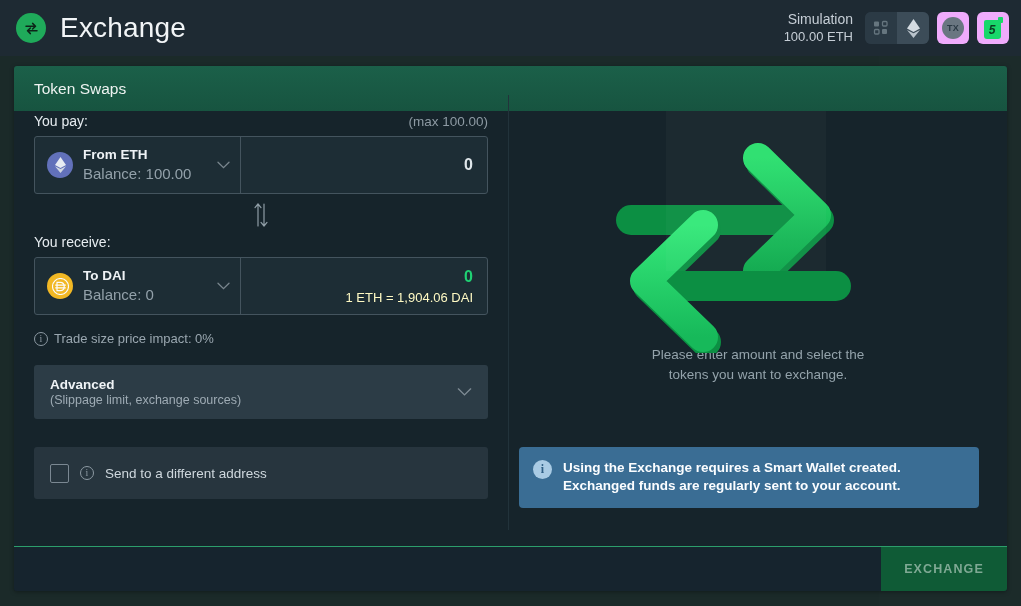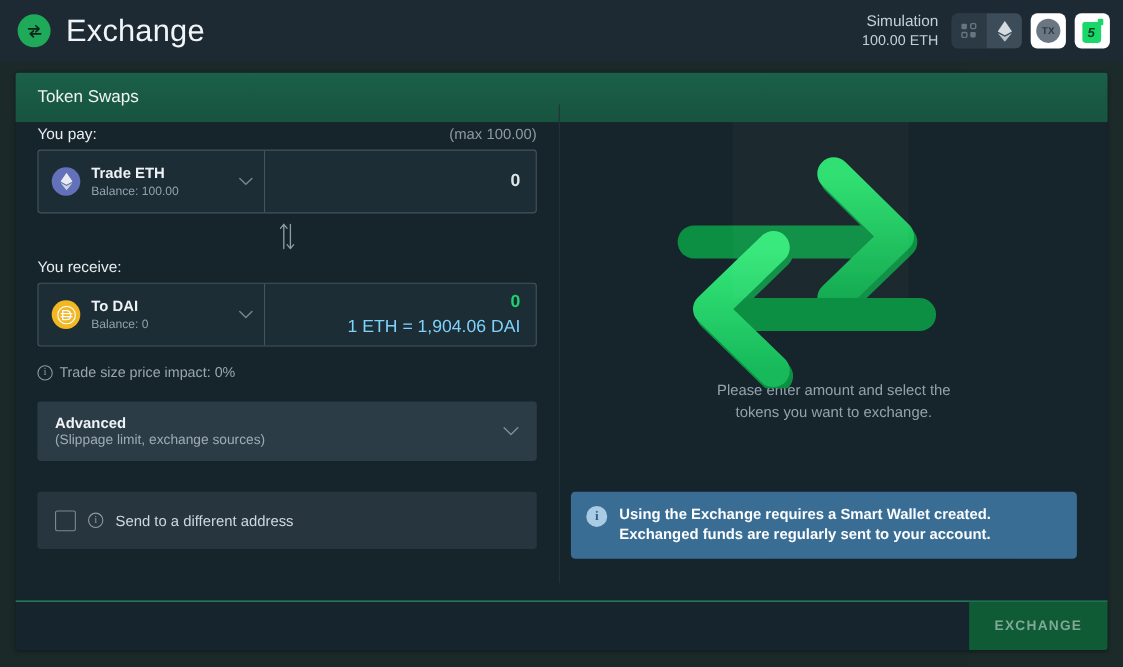--- a/index.html
+++ b/index.html
@@ -46,21 +46,21 @@
     background:#2b3a45;
   }
   .seg-btn {
     width:32px; height:32px;
     display:flex; align-items:center; justify-content:center;
     background:#2b3a45;
   }
   .seg-btn.active { background:#3c4c58; }
   .icon-btn {
     width:32px; height:32px; border-radius:6px;
-    background:#ffffff;
+    background:#f0abfc;
     display:flex; align-items:center; justify-content:center;
   }
   .tx-circle {
     width:22px;height:22px;border-radius:50%;
     background:#6a7681; color:#2b3a45;
     font-size:9px; font-weight:700;
     display:flex;align-items:center;justify-content:center;
     letter-spacing:0.3px;
   }
   .gas-can {
@@ -122,34 +122,34 @@
     width:206px; display:flex; align-items:center;
     padding:0 10px 0 12px; border-right:1px solid #44545e;
     position:relative;
   }
   .tok-ico { width:26px;height:26px;border-radius:50%; flex:none;
              display:flex;align-items:center;justify-content:center; }
   .tok-eth { background:#6271ba; }
   .tok-dai { background:#f2b824; }
   .tok-txt { margin-left:10px; line-height:1.3; }
   .tok-name { color:#eef2f5; font-size:13.5px; font-weight:600; }
-  .tok-bal { color:#93a1aa; font-size:11px;text-align:center; }
+  .tok-bal { color:#93a1aa; font-size:15px;text-align:center; }
   .chev {
     position:absolute; right:10px; top:50%; transform:translateY(-50%);
     width:13px;height:8px; opacity:.55;
   }
   .field-amt {
     flex:1; position:relative; display:flex;
     align-items:center; justify-content:flex-end;
     padding:0 14px;
   }
   .amt-val { color:#dfe6ea; font-size:16px; font-weight:600; }
   .amt-val.green { color:#1fd173; }
   .amt-stack { text-align:right; line-height:1.35; }
-  .rate { color:#7dd3fc; font-size:16px; margin-top:1px;text-align:right; }
+  .rate { color:#fef9c3; font-size:13px; margin-top:1px;text-align:right; }
 
   .swap-toggle {
     width:22px;height:30px; margin:6px auto 4px auto;
     display:flex; align-items:center; justify-content:center;
   }
 
   .impact-row {
     display:flex; align-items:center; gap:6px; margin-top:16px;
   }
   .impact-txt { color:#9aa7b0; font-size:13px; }
@@ -289,21 +289,21 @@
 
         <div class="field">
           <div class="field-token">
             <div class="tok-ico tok-eth">
               <svg width="11" height="16" viewBox="0 0 11 16" aria-hidden="true">
                 <path d="M5.5 0 0 8.1 5.5 11 11 8.1z" fill="#e8ecf2"></path>
                 <path d="M5.5 12.1 0 9.2l5.5 6.8 5.5-6.8z" fill="#cfd6e0"></path>
               </svg>
             </div>
             <div class="tok-txt">
-              <div class="tok-name">Trade ETH</div>
+              <div class="tok-name">From ETH</div>
               <div class="tok-bal">Balance: 100.00</div>
             </div>
             <svg class="chev" viewBox="0 0 13 8">
               <path d="M1 1.2 6.5 6.6 12 1.2" fill="none" stroke="#c4ced6" stroke-width="1.3" stroke-linecap="round"></path>
             </svg>
           </div>
           <div class="field-amt">
             <span class="amt-val">0</span>
           </div>
         </div>

